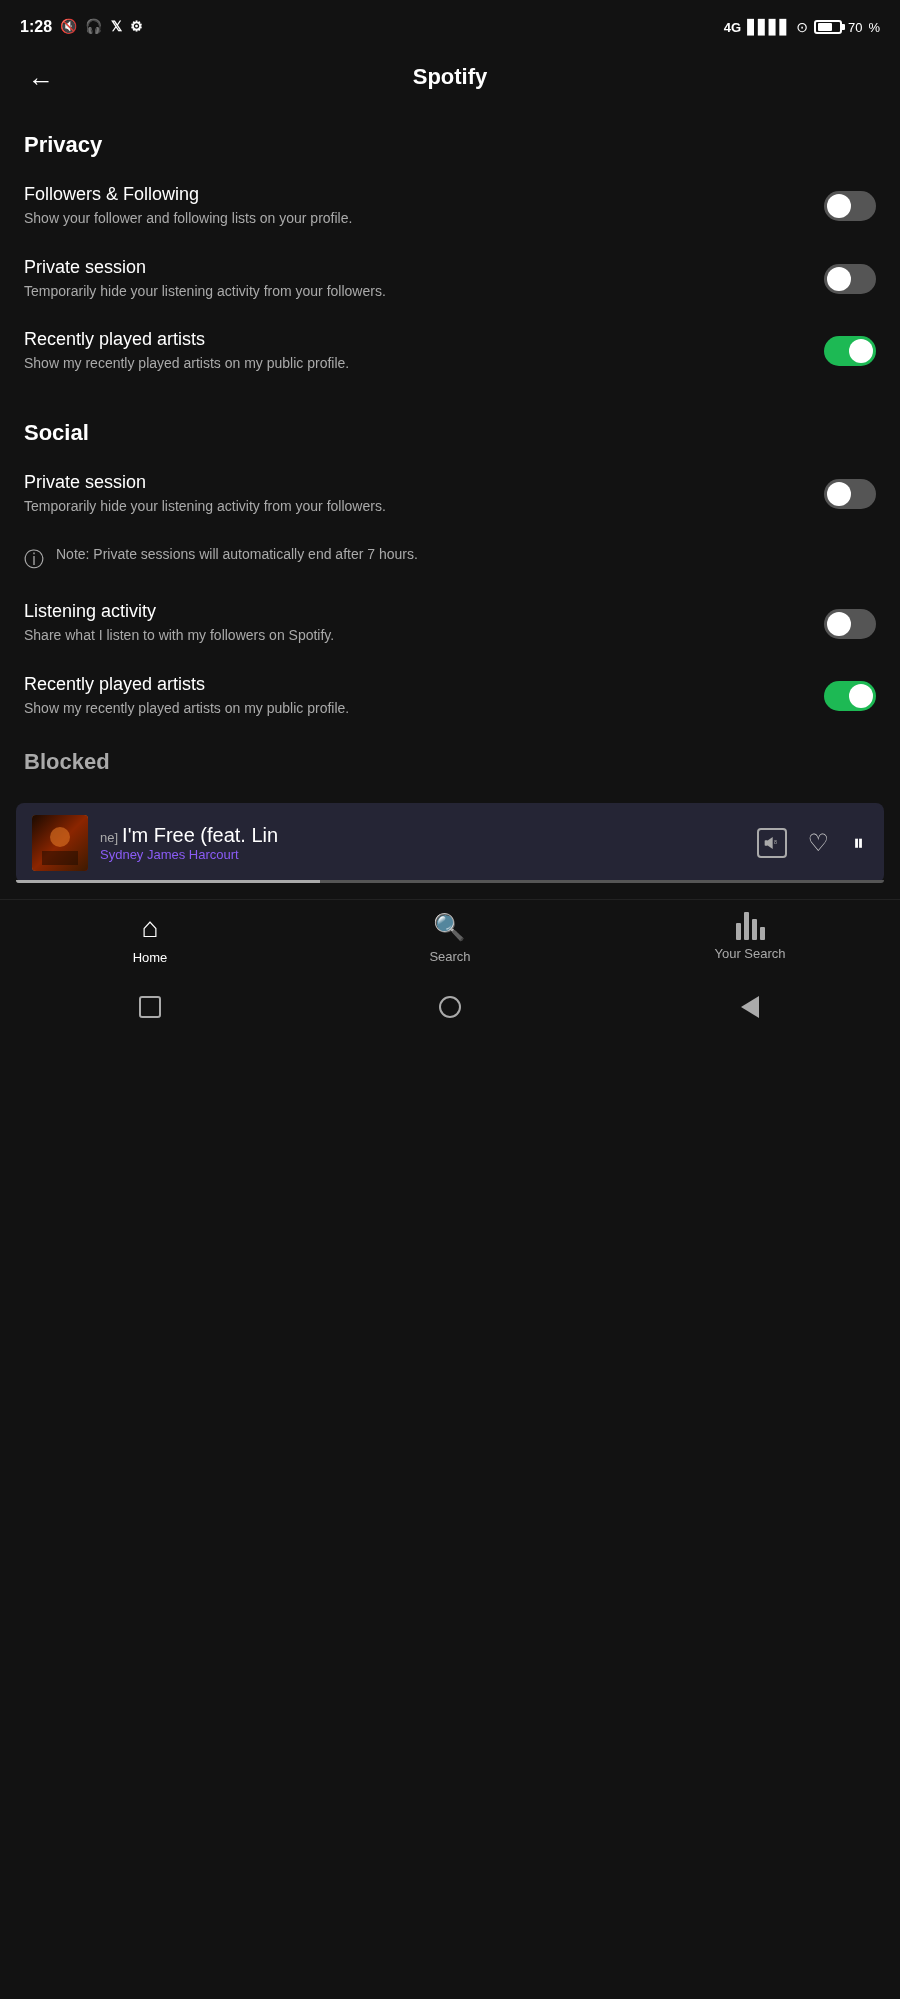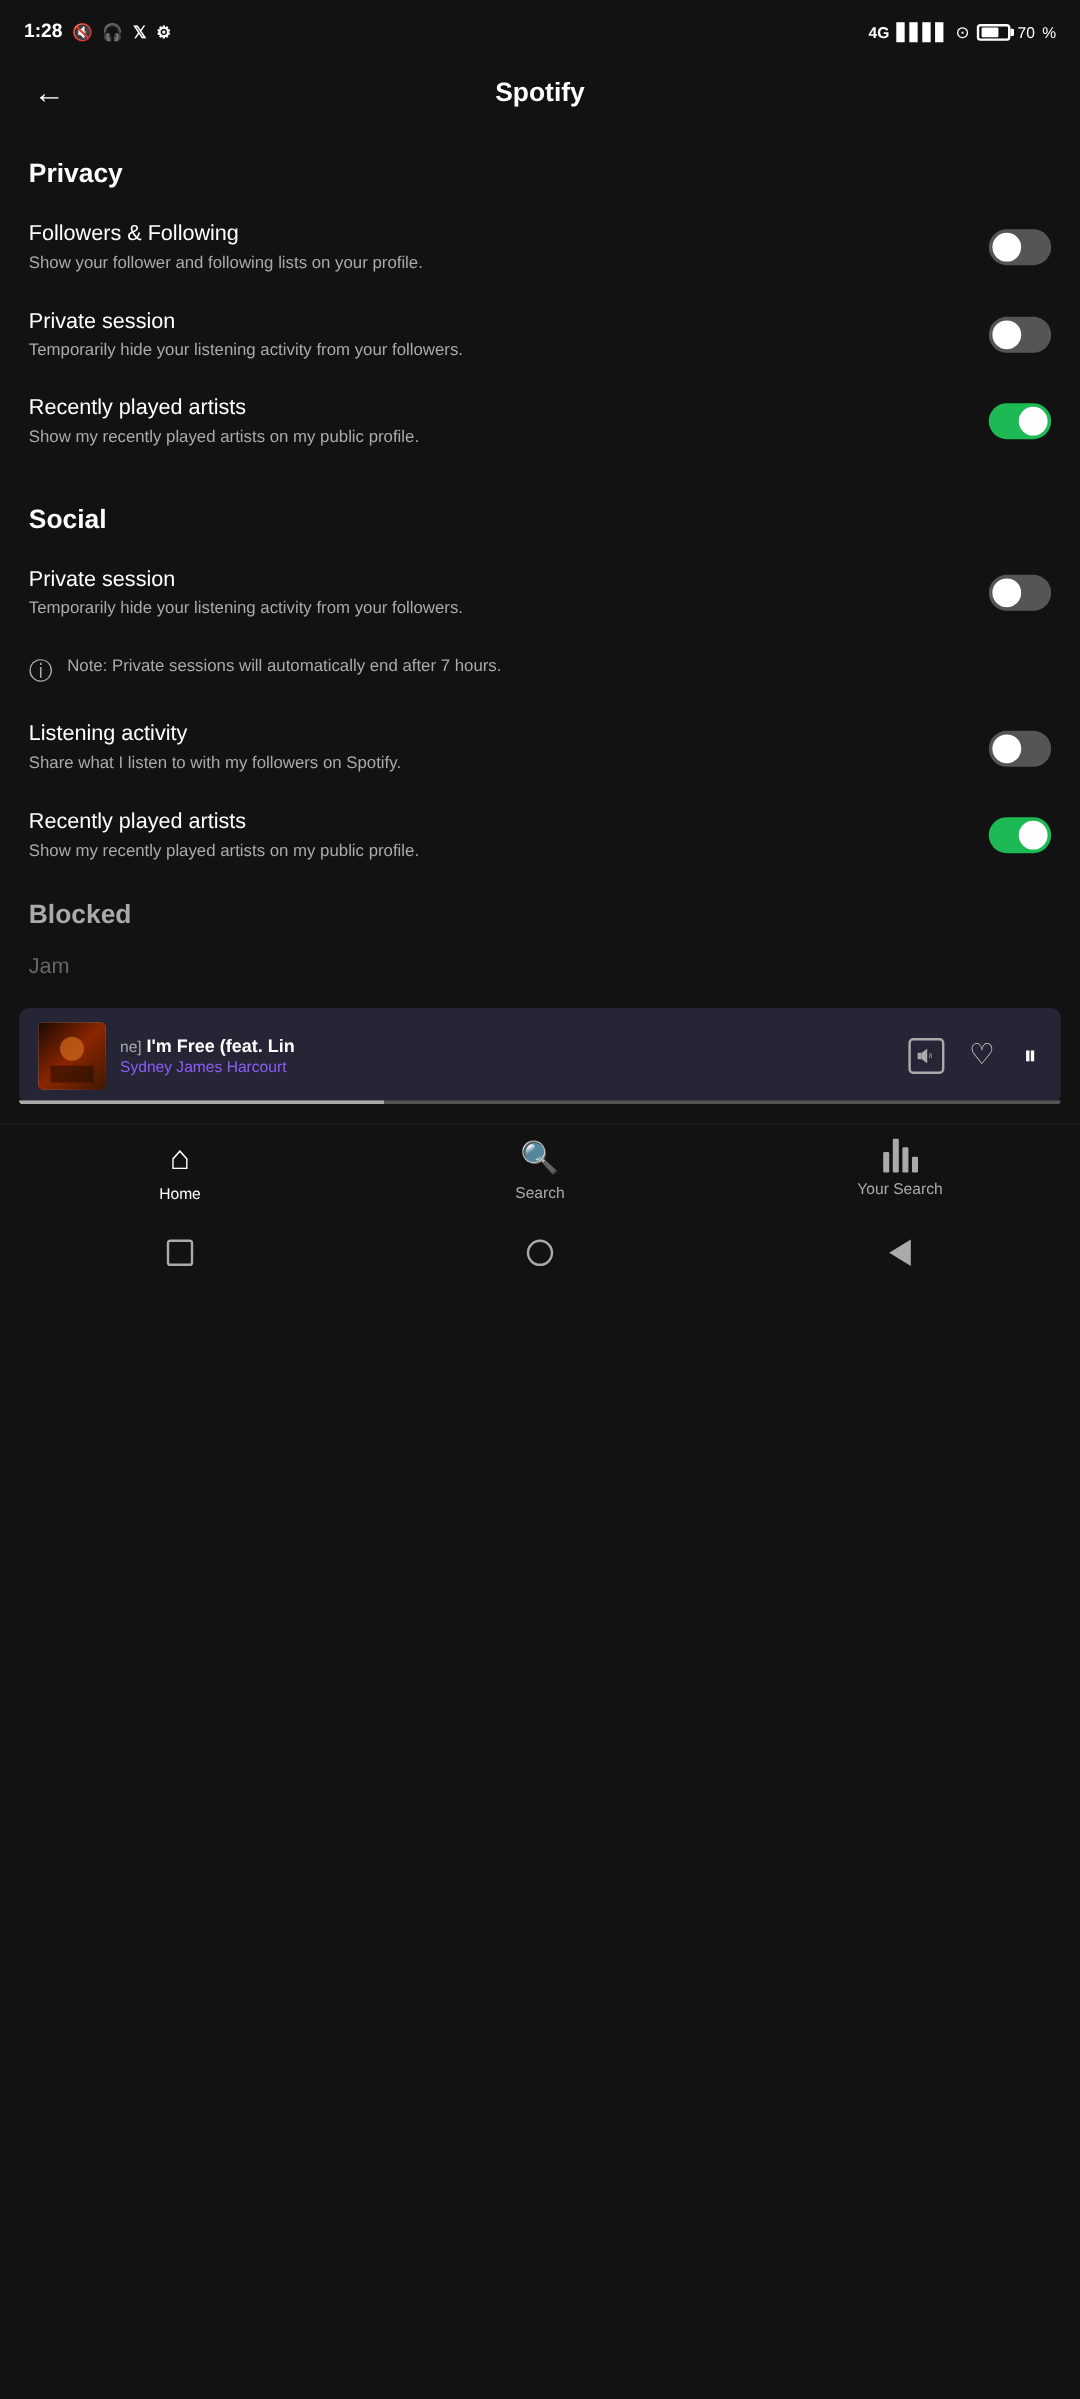--- a/index.html
+++ b/index.html
@@ -17,21 +17,21 @@
     .status-bar {
       background: #121212;
       display: flex;
       justify-content: space-between;
       align-items: center;
       padding: 10px 20px 8px;
       height: 52px;
     }
     .status-left {
       display: flex;
-      align-items: center;
+      align-items: flex-start;
       gap: 8px;
       font-size: 16px;
       font-weight: 600;
       color: #fff;
     }
     .status-right {
       display: flex;
       align-items: center;
       gap: 6px;
       font-size: 14px;
@@ -216,22 +216,22 @@
       min-width: 0;
     }
     .now-playing-prefix {
       font-size: 12px;
       color: #aaa;
       white-space: nowrap;
       overflow: hidden;
       text-overflow: ellipsis;
     }
     .now-playing-title {
-      font-size: 15px;
-      font-weight: 700;
+      font-size: 20px;
+      font-weight: 400;
       color: #fff;
       white-space: nowrap;
       overflow: hidden;
       text-overflow: ellipsis;
     }
     .now-playing-artist {
       font-size: 13px;
       color: #8b5cf6;
     }
     .now-playing-controls {
@@ -468,21 +468,20 @@
       <div class="toggle on">
         <div class="toggle-knob"></div>
       </div>
     </div>
   </div>
 
   <div class="partial-section">
     <div class="partial-title">Blocked</div>
   </div>
 
-  <div class="jam-text">Jam</div>
 
 </div>
 
 <div style="padding: 0 8px 8px; margin-top: 20px;">
   <div class="now-playing">
     <div class="now-playing-art">
 
       <svg width="56" height="56" viewBox="0 0 56 56" xmlns="http://www.w3.org/2000/svg">
         <defs>
           <linearGradient id="artGrad" x1="0%" y1="0%" x2="100%" y2="100%">

